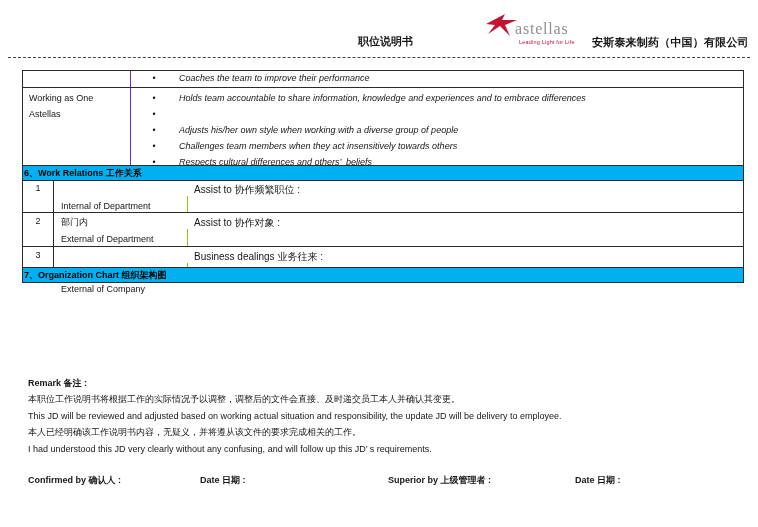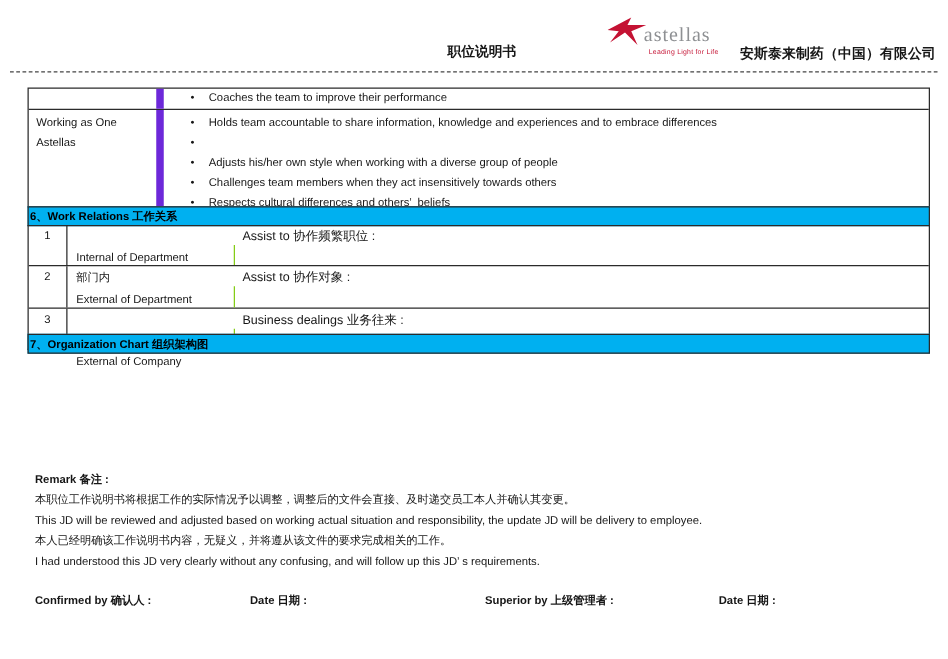--- a/index.html
+++ b/index.html
@@ -16,28 +16,28 @@
                    font-size:16px; color:#8e9093; letter-spacing:0.8px; }
   .logo-tagline { position:absolute; left:519px; top:39px; font-size:5.5px; color:#c41233; letter-spacing:0.2px; }
   .dashed-rule { position:absolute; left:8px; top:57px; width:742px; border-top:1px dashed #444; }
 
   
   .tbl1 { position:absolute; left:22px; top:70px; width:722px; height:96px;
           border:1px solid #2b2b2b; box-sizing:border-box; display:flex; flex-direction:column; }
   .t1row { display:flex; min-height:0; }
   .t1row.r1 { height:17px; border-bottom:1px solid #2b2b2b; box-sizing:border-box; }
   .t1row.r2 { flex:1; }
-  .t1c1 { width:108px; border-right:6px solid #6d28d9; box-sizing:border-box;
+  .t1c1 { width:108px; border-right:1px solid #6d28d9; box-sizing:border-box;
           padding:2px 0 0 6px; font-size:9px; line-height:16px; }
   .t1c2 { flex:1; }
   .t1row.r2 .t1c2 { padding-top:2px; }
   .bullet-line { display:flex; line-height:16px; font-size:9px; }
   .t1row.r1 .bullet-line { line-height:15px; }
   .bl { width:18px; text-align:center; margin-left:14px; flex:none; }
-  .bt { margin-left:4px; white-space:pre-wrap; }
+  .bt { margin-left:16px; white-space:pre-wrap;font-style:italic; }
 
   
   .bluebar { position:absolute; left:22px; width:722px; height:16px; box-sizing:border-box;
              background:#00b0f0; border:1px solid #2b2b2b;
              font-size:9px; font-weight:bold; line-height:14px; padding-left:1px; color:#000; }
   .bar6 { top:165px; }
   .bar7 { top:267px; }
 
   
   .tbl2 { position:absolute; left:22px; top:180px; width:722px; height:100px;

